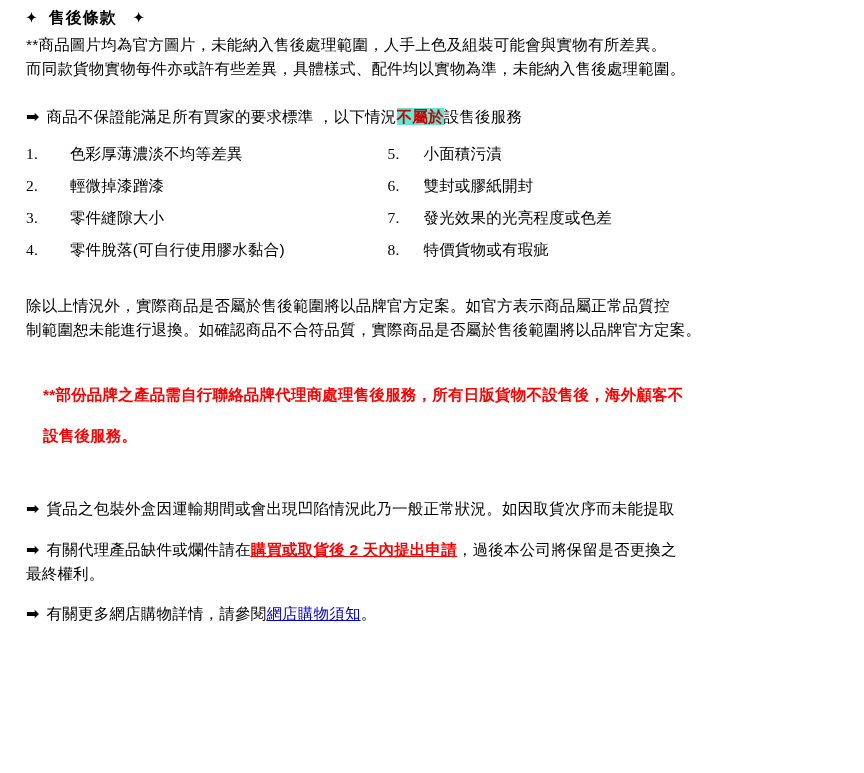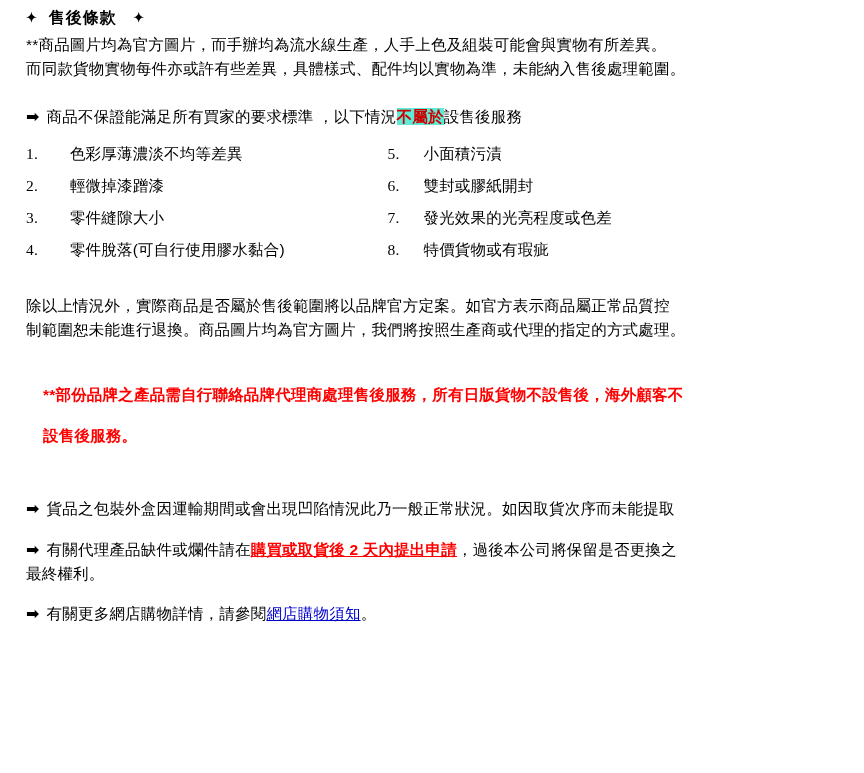--- a/index.html
+++ b/index.html
@@ -103,21 +103,21 @@
 
 <div class="page">
 
   <div class="title">
     <span class="diamond">✦</span>
     &nbsp;<span>售後條款</span>&nbsp;&nbsp;
     <span class="diamond">✦</span>
   </div>
 
   <div class="block">
-    <p class="para">**商品圖片均為官方圖片，而手辦均為流水線生產，人手上色及組裝可能會與實物有所差異。</p>
+    <p class="para">**商品圖片均為官方圖片，未能納入售後處理範圍，人手上色及組裝可能會與實物有所差異。</p>
     <p class="para">而同款貨物實物每件亦或許有些差異，具體樣式、配件均以實物為準，未能納入售後處理範圍。</p>
   </div>
 
   <div class="spacer-sm"></div>
 
   <p class="arrow-line">
     <span class="arrow">➡</span><span>商品不保證能滿足所有買家的要求標準 ，以下情況</span><span class="hl">不屬於</span><span>設售後服務</span>
   </p>
 
   <table class="items">
@@ -146,21 +146,21 @@
       <td class="num right-col">8.</td>
       <td class="txt">特價貨物或有瑕疵</td>
     </tr>
   </tbody>
     </table>
 
   <div class="spacer-lg"></div>
 
   <div class="block">
     <p class="para">除以上情況外，實際商品是否屬於售後範圍將以品牌官方定案。如官方表示商品屬正常品質控</p>
-    <p class="para">制範圍恕未能進行退換。商品圖片均為官方圖片，我們將按照生產商或代理的指定的方式處理。</p>
+    <p class="para">制範圍恕未能進行退換。如確認商品不合符品質，實際商品是否屬於售後範圍將以品牌官方定案。</p>
   </div>
 
   <div class="spacer-sm"></div>
 
   <div class="block">
     <p class="red-block">**部份品牌之產品需自行聯絡品牌代理商處理售後服務，所有日版貨物不設售後，海外顧客不</p>
     <p class="red-block">設售後服務。</p>
   </div>
 
   <div class="spacer-md"></div>

